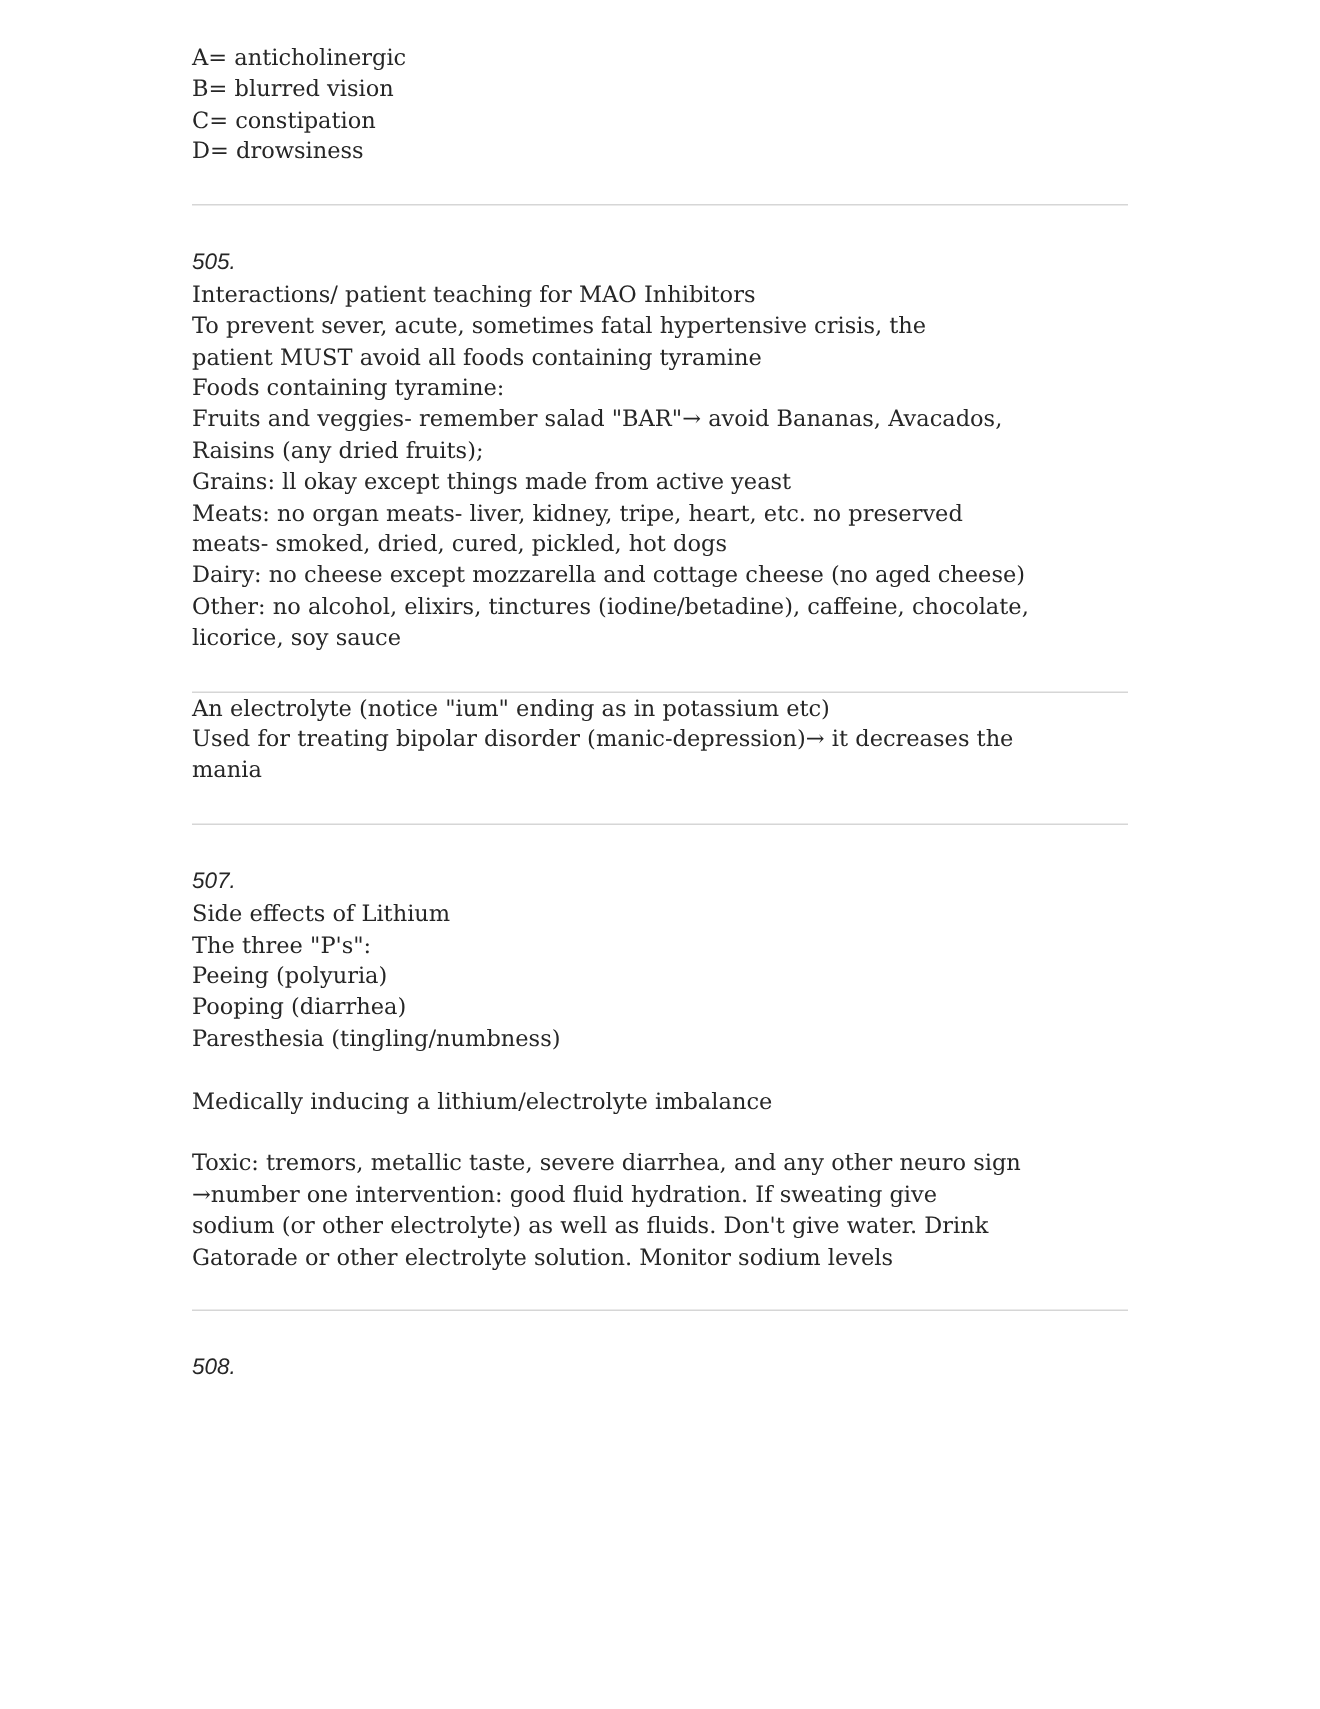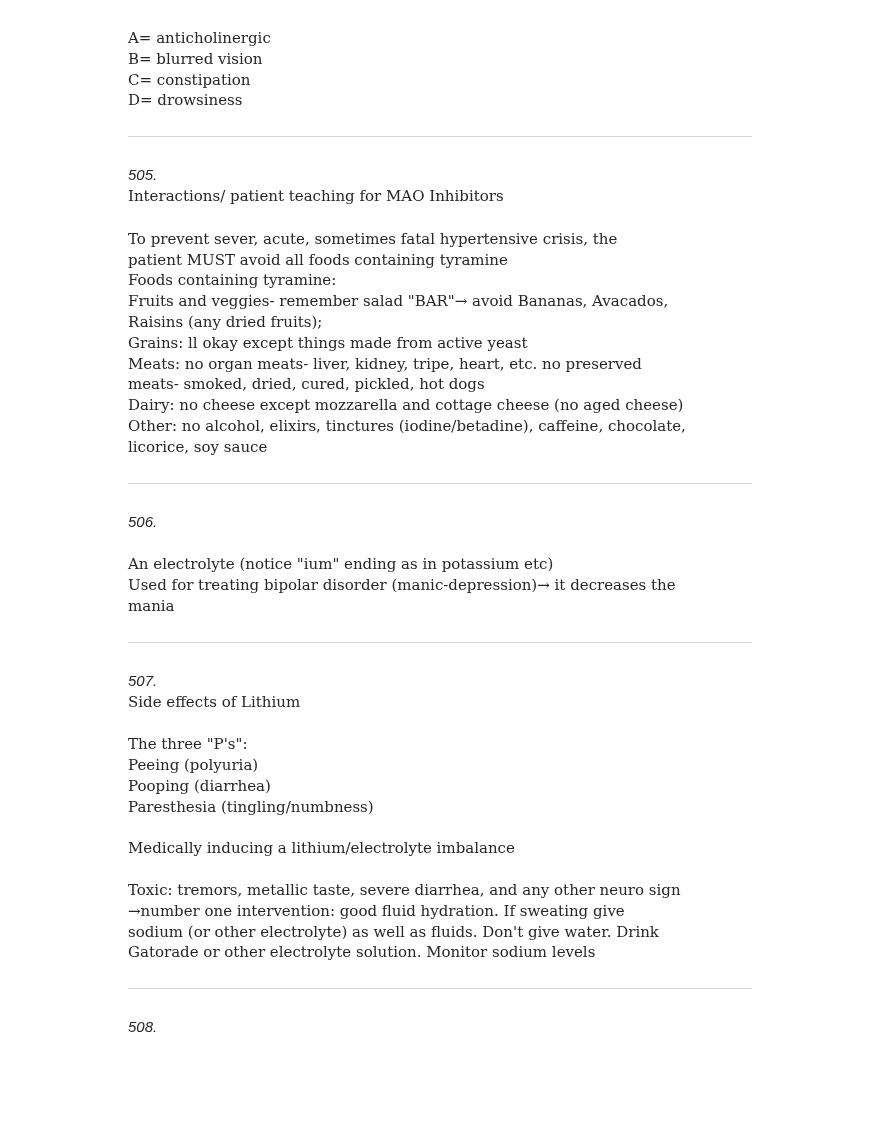--- a/index.html
+++ b/index.html
@@ -30,21 +30,20 @@
   .card-number{
     font-family:"Liberation Sans","DejaVu Sans",sans-serif;
     font-size:15px;
     margin-top:28px;
     font-style:italic;
   }
   .card-term{
     white-space:pre-line;
   }
   .card-definition{
-    margin-top:22px;
     white-space:pre-line;
   }
   .card--first .card-definition{
     margin-top:28px;
   }
 </style>
 </head>
 <body>
 
 <main class="page">
@@ -71,21 +70,20 @@
 Meats: no organ meats- liver, kidney, tripe, heart, etc. no preserved
 meats- smoked, dried, cured, pickled, hot dogs
 Dairy: no cheese except mozzarella and cottage cheese (no aged cheese)
 Other: no alcohol, elixirs, tinctures (iodine/betadine), caffeine, chocolate,
 licorice, soy sauce</div>
     </section>
 
     <hr class="divider">
 
     <section class="card">
-      <div class="card-number">506.</div>
       <div class="card-definition">An electrolyte (notice "ium" ending as in potassium etc)
 Used for treating bipolar disorder (manic-depression)→ it decreases the
 mania</div>
     </section>
 
     <hr class="divider">
 
     <section class="card">
       <div class="card-number">507.</div>
       <div class="card-term">Side effects of Lithium</div>

